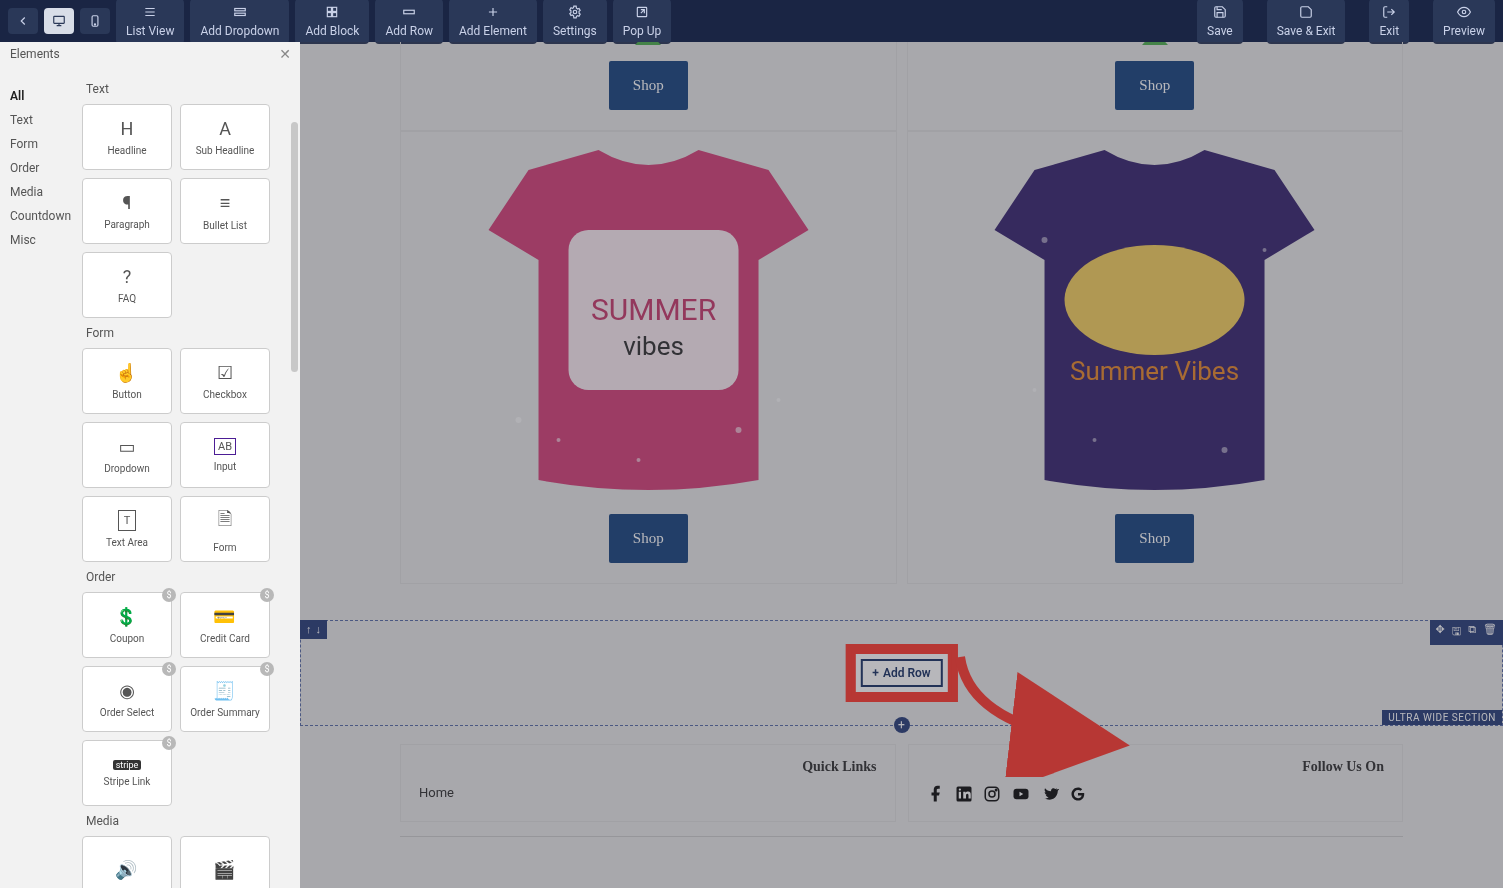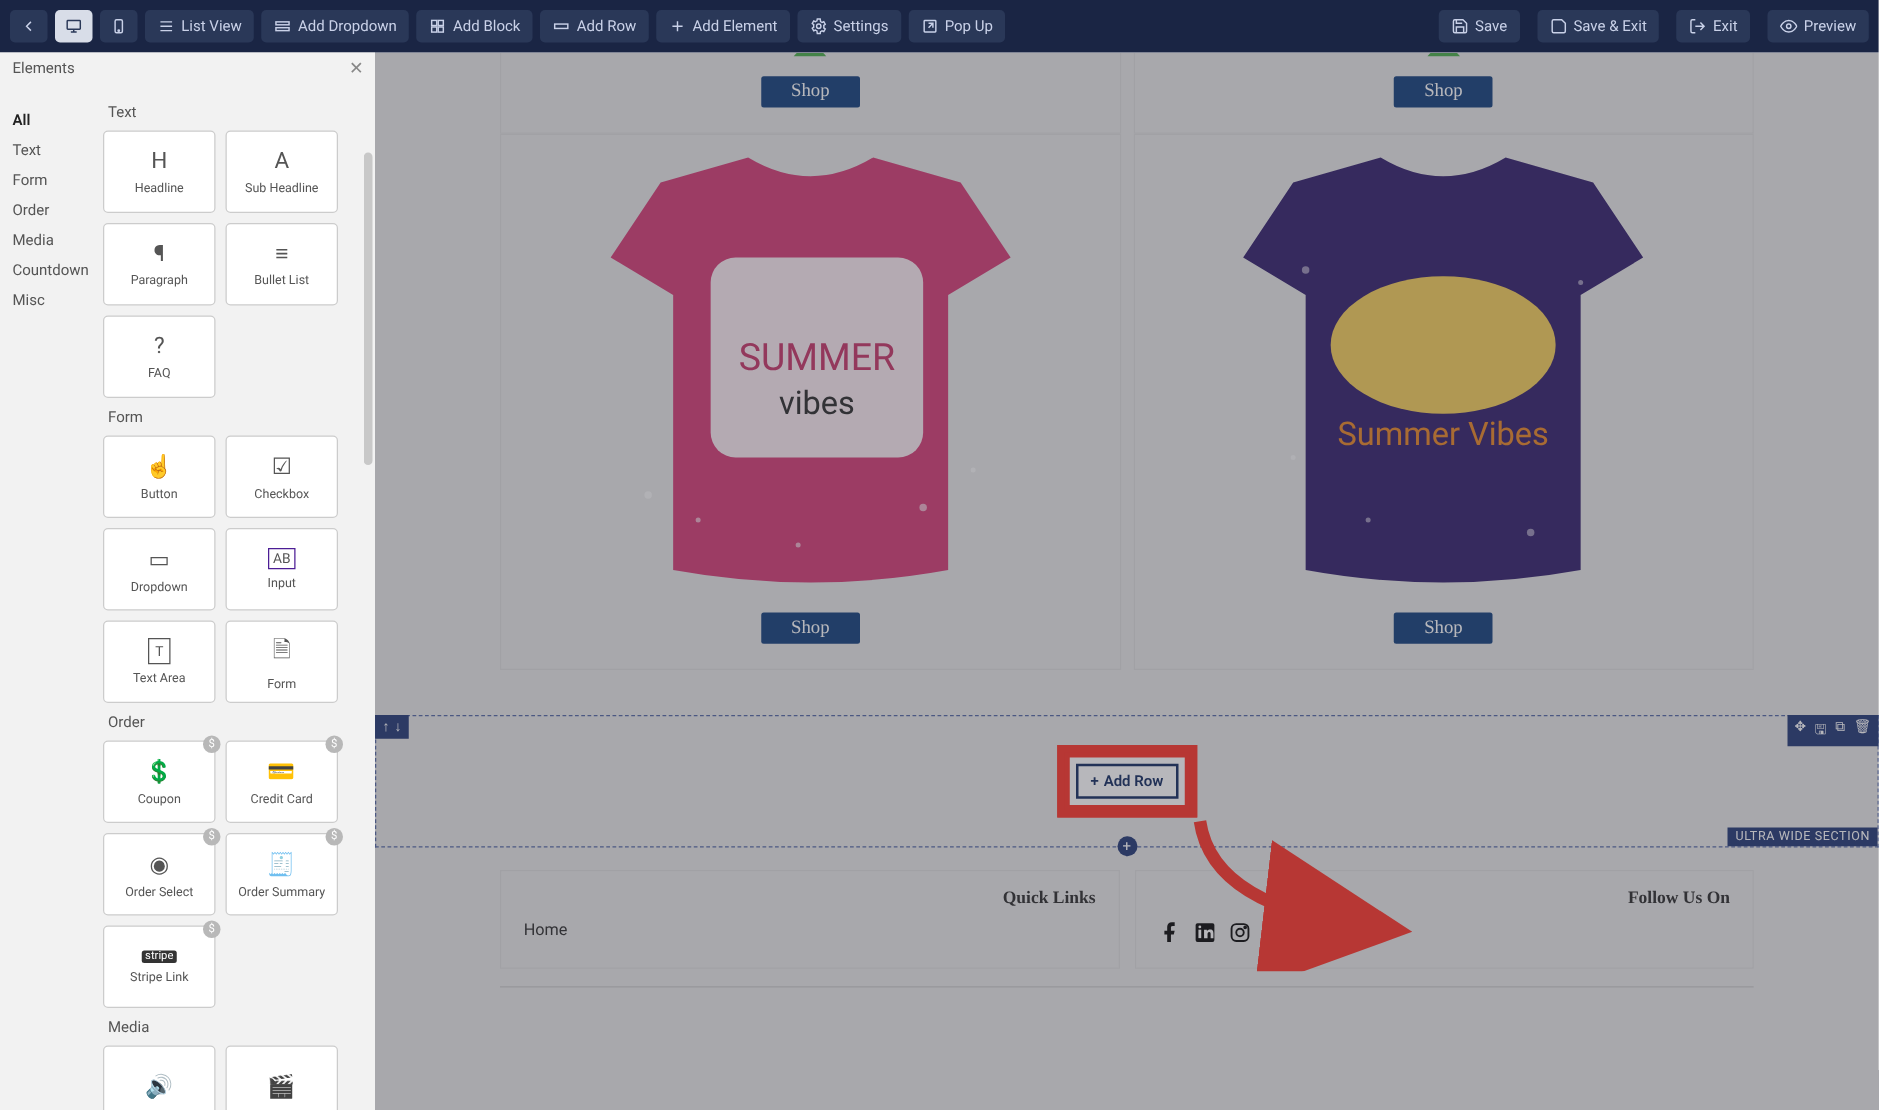--- a/index.html
+++ b/index.html
@@ -1,22 +1,22 @@
 <!DOCTYPE html>
 <html><head>
 <meta charset="utf-8">
 <style>
 * { margin:0; padding:0; box-sizing:border-box; font-family:-apple-system,BlinkMacSystemFont,"Segoe UI",Roboto,sans-serif; }
 body { background:#e8e8e8; width:1503px; height:888px; overflow:hidden; position:relative; }
 
 
 .topbar { height:42px; background:#1a2544; display:flex; align-items:center; padding:0 8px; gap:6px; }
 .topbar-left { display:flex; align-items:center; gap:6px; flex:1; }
-.topbar-right { display:flex; align-items:center; gap:14px; }
-.tb-btn { background:#2a3858; color:#c9d1e8; border:none; padding:6px 10px; border-radius:4px; font-size:12px; display:flex; align-items:center; gap:5px; cursor:pointer; }
+.topbar-right { display:flex; align-items:center; gap:24px; }
+.tb-btn { background:#2a3858; color:#c9d1e8; border:none; padding:6px 10px; border-radius:4px; font-size:12px; display:flex; align-items:center; gap:5px; cursor:pointer;flex-direction:column; }
 .tb-btn.icon-only { padding:6px 8px; }
 .tb-btn.active { background:#d8dde8; color:#2a3858; }
 .tb-btn svg { width:14px; height:14px; }
 .back-arrow { background:#2a3858; padding:8px; border-radius:4px; }
 
 
 .sidebar { position:absolute; top:42px; left:0; width:300px; bottom:0; background:#f2f2f2; display:flex; }
 .sidebar-header { position:absolute; top:0; left:0; right:0; height:24px; display:flex; align-items:center; padding:0 10px; color:#555; font-size:12px; }
 .sidebar-close { position:absolute; top:3px; right:6px; width:18px; height:18px; display:flex; align-items:center; justify-content:center; cursor:pointer; color:#888; font-size:14px; }
 .sidebar-cats { width:82px; padding-top:42px; font-size:12px; color:#555; }
@@ -31,21 +31,21 @@
 .el-badge { position:absolute; top:-5px; right:-5px; width:14px; height:14px; border-radius:50%; background:#b8b8b8; color:#fff; font-size:9px; display:flex; align-items:center; justify-content:center; }
 .sidebar-scrollbar { position:absolute; top:80px; right:2px; width:7px; height:250px; background:#c8c8c8; border-radius:4px; }
 
 
 .canvas { position:absolute; top:42px; left:300px; right:0; bottom:0; overflow:hidden; }
 .products-section { padding:0 100px; }
 .product-row { display:flex; gap:10px; }
 .product-card { flex:1; border:1px solid #ddd; display:flex; flex-direction:column; align-items:center; padding:0 0 20px 0; }
 .product-img { width:90%; height:360px; display:flex; align-items:center; justify-content:center; margin-top:8px; }
 .tshirt { width:100%; height:100%; position:relative; }
-.shop-btn { background:#1b4680; color:#fff; border:none; padding:4px 24px; font-size:15px; font-family:Georgia,serif; border-radius:2px; cursor:pointer; margin-top:14px; }
+.shop-btn { background:#1b4680; color:#fff; border:none; padding:16px 24px; font-size:15px; font-family:Georgia,serif; border-radius:2px; cursor:pointer; margin-top:14px; }
 
 
 .new-section { margin:36px 0 0 0; border:1px dashed #5a6ea8; min-height:106px; position:relative; }
 .section-handle-left { position:absolute; top:-1px; left:-1px; background:#2a3f7a; padding:3px 6px; display:flex; gap:4px; }
 .section-handle-left span { color:#fff; font-size:11px; }
 .section-handle-right { position:absolute; top:-1px; right:-1px; background:#2a3f7a; padding:3px 4px; display:flex; gap:3px; }
 .section-handle-right span { color:#fff; font-size:11px; cursor:pointer; padding:0 2px; }
 .section-label { position:absolute; bottom:0; right:0; background:#2a3f7a; color:#fff; font-size:10px; padding:2px 6px; letter-spacing:.5px; }
 .add-plus { position:absolute; bottom:-8px; left:50%; transform:translateX(-50%); width:16px; height:16px; border-radius:50%; background:#2a3f7a; color:#fff; display:flex; align-items:center; justify-content:center; font-size:12px; cursor:pointer; }
 

